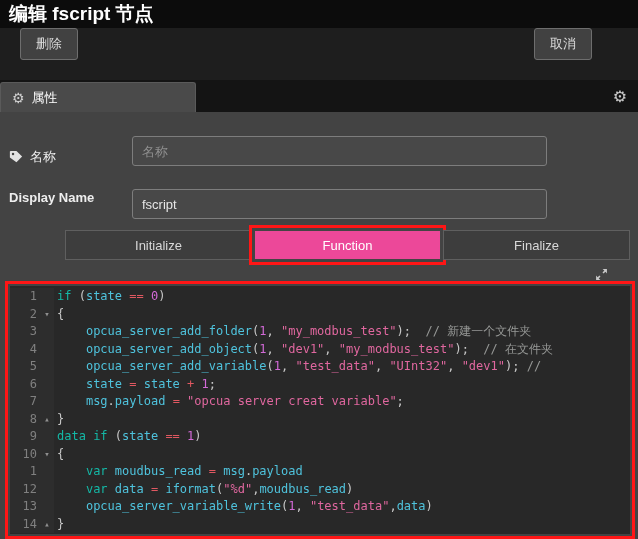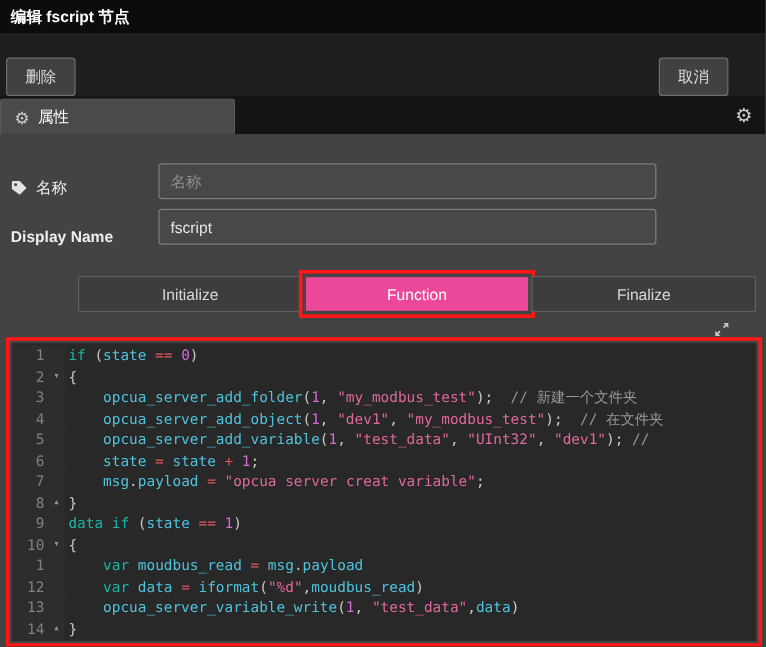--- a/index.html
+++ b/index.html
@@ -5,26 +5,26 @@
   * { box-sizing: border-box; margin: 0; padding: 0; }
   html,body { background:#434343; font-family:"Liberation Sans", sans-serif; }
   .dialog {
     position: relative; width: 638px; height: 539px;
     background:#434343; overflow:hidden; color:#ddd; font-size:13px;
   }
   
   .hdr {
     position:absolute; top:0; left:0; right:0; height:28px;
     background:#0c0c0c; color:#fff; font-weight:bold;
-    line-height:28px; padding-left:9px; font-size:13px;
+    line-height:28px; padding-left:9px; font-size:19px;
   }
   
   .toolbar {
     position:absolute; top:28px; left:0; right:0; height:52px;
-    background:#1e1e1e; display:flex; align-items:flex-end; padding:0 5px;
+    background:#1e1e1e; display:flex; align-items:flex-start; padding:0 20px;
   }
   .btn {
     background:#414141; border:1px solid #6e6e6e; color:#dcdcdc;
     font-size:13px; padding:6px 15px; border-radius:3px; cursor:pointer;
     font-family:"Liberation Sans", sans-serif;
   }
   .btn-delete { margin-right:auto; }
   .btn-cancel { margin-right:26px; }
   .btn-done {
     background:#c8c8c8; border-color:#d5d5d5; color:#1c1c1c;
@@ -56,21 +56,21 @@
   .lbl-name { top:122px; }
   .lbl-display { top:70px;font-weight:bold; }
   .tin {
     position:absolute; left:132px; width:415px; height:30px;
     background:#484848; border:1px solid #7d7d7d; border-radius:3px;
     color:#e6e6e6; font-size:13px; padding:0 9px;
     font-family:"Liberation Sans", sans-serif;
   }
   .tin::placeholder { color:#8f8f8f; }
   .in-name { top:24px; }
-  .in-display { top:62px; }
+  .in-display { top:77px; }
   .lbl-name { top:30px; }
   
   .ftabs {
     position:absolute; left:24px; right:8px; top:118px; height:30px;
     display:flex;
     padding-left:41px;
   }
   .ftab {
     flex:1; display:flex; align-items:center; justify-content:center;
     background:#3d3d3d; border:1px solid #5f5f5f; color:#d8d8d8;

